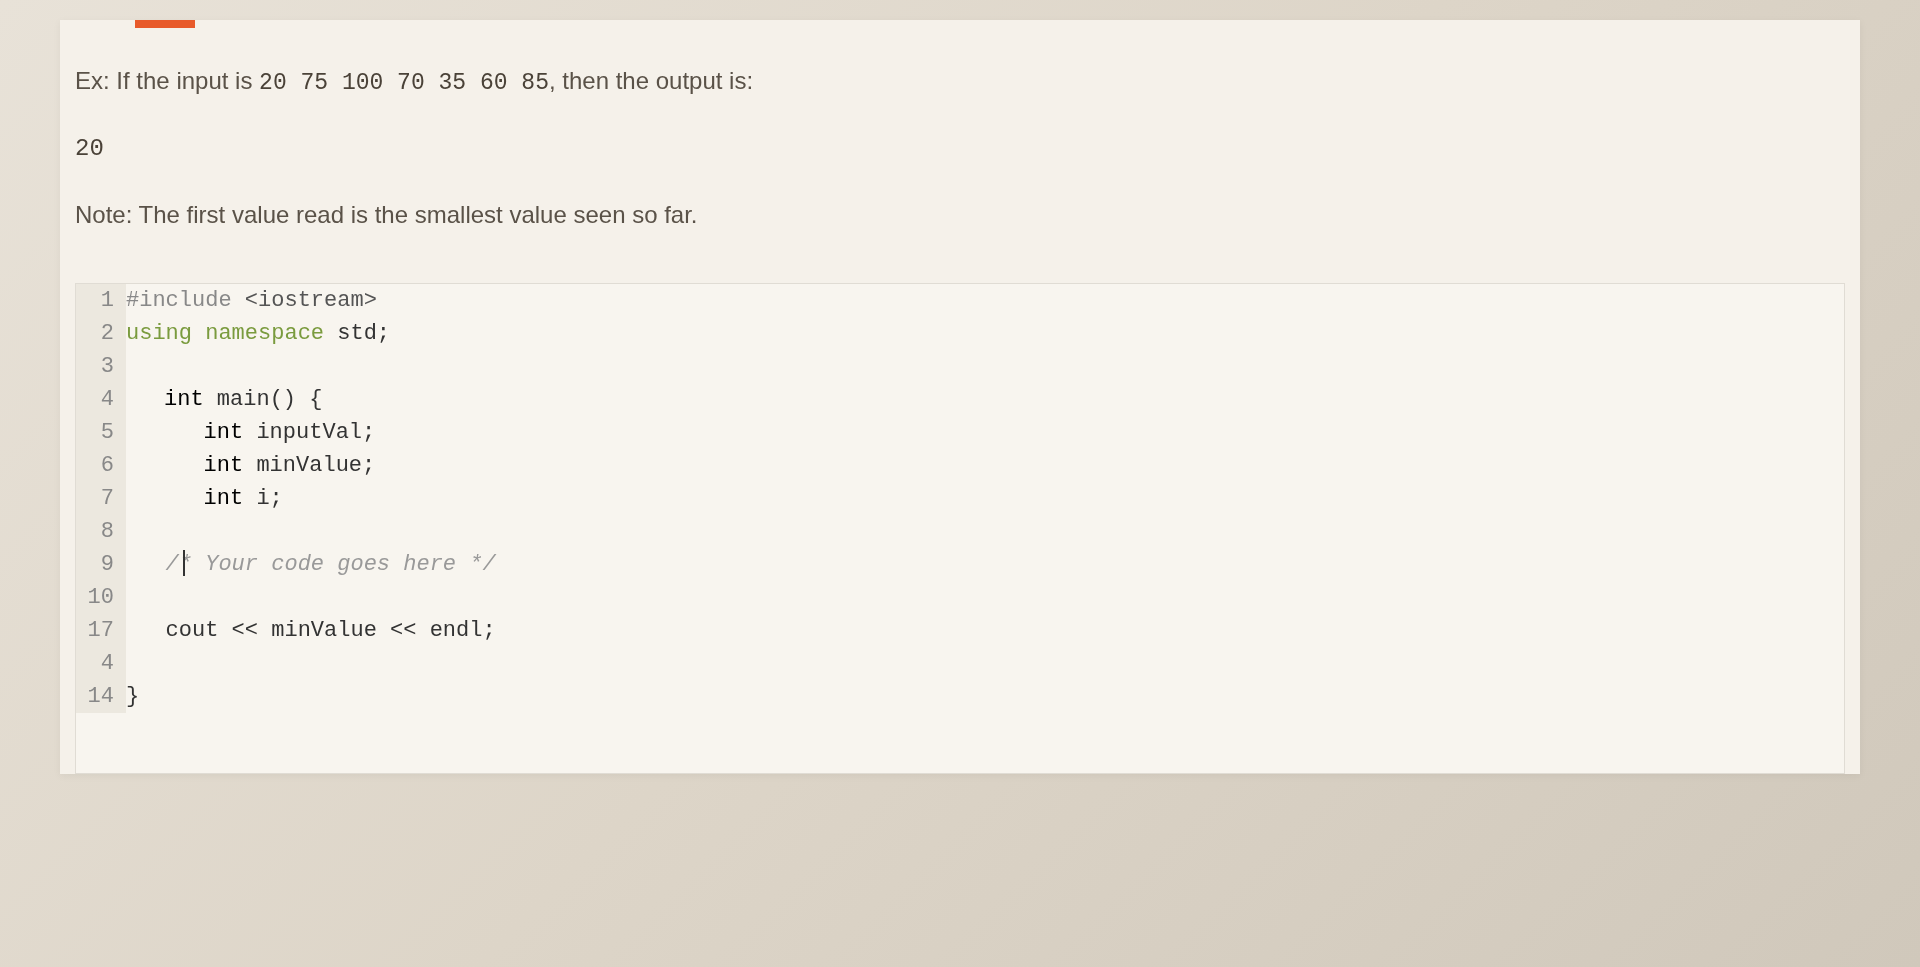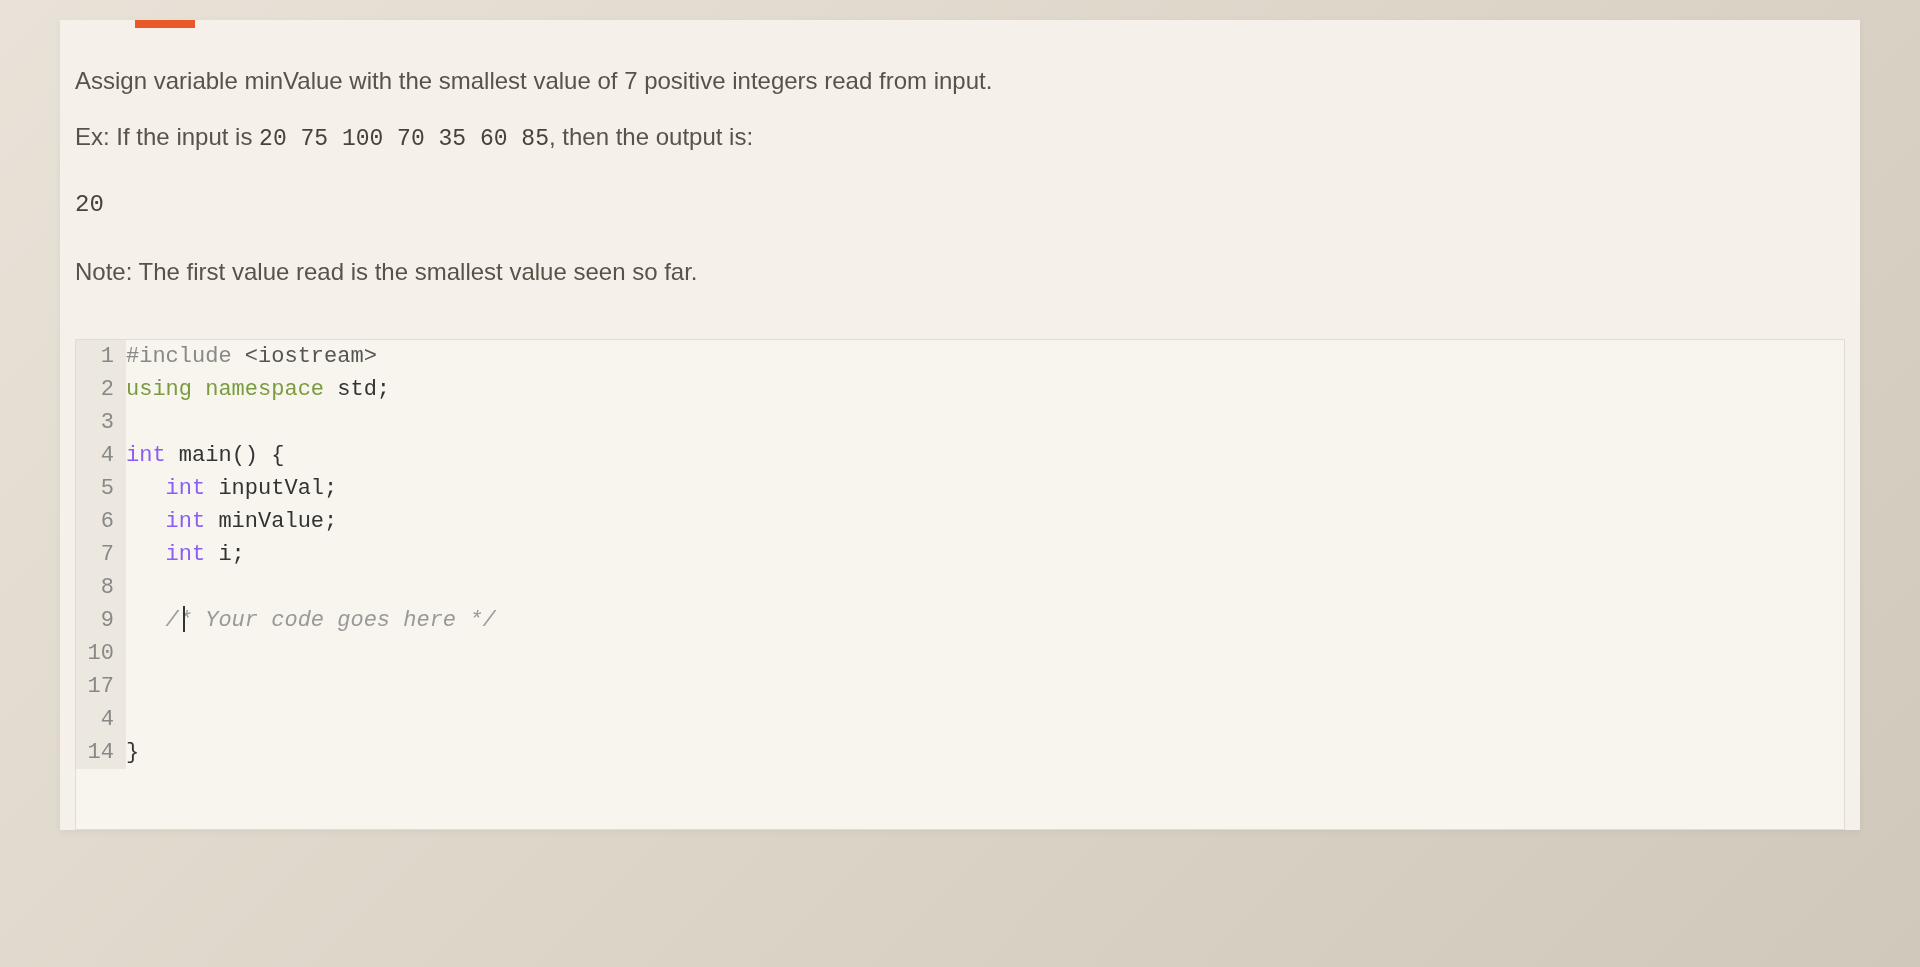--- a/index.html
+++ b/index.html
@@ -74,21 +74,22 @@
       white-space: pre;
       color: #333;
     }
     .keyword {
       color: #7a9b3e;
     }
     .preprocessor {
       color: #888;
     }
     .type {
-      color: #8b5cf6;
+      color: #000000;
+      margin-left: 38px;
     }
     .comment {
       color: #999;
       font-style: italic;
     }
     .number {
       color: #c44;
     }
     .string-inc {
       color: #555;
@@ -105,21 +106,20 @@
       background: #333;
     }
   </style>
 </head>
 <body>
 
 <div class="container">
   <div class="orange-badge"></div>
   
   <div class="problem-text">
-    <p>Assign variable minValue with the smallest value of 7 positive integers read from input.</p>
     <p>
       <span>Ex: If the input is </span><span class="mono">20 75 100 70 35 60 85</span><span>, then the output is:</span>
     </p>
     <div class="output-box">20</div>
     <p>Note: The first value read is the smallest value seen so far.</p>
   </div>
 
   <div class="code-editor" id="code-editor">
   <div class="code-line">
         <div class="line-number">1</div>
@@ -156,20 +156,21 @@
       <div class="code-line">
         <div class="line-number">9</div>
         <div class="code-content cursor-line"><div class="cursor-mark"></div><span>   </span><span class="comment">/* Your code goes here */</span></div>
       </div>
       <div class="code-line">
         <div class="line-number">10</div>
         <div class="code-content">&nbsp;</div>
       </div>
       <div class="code-line">
         <div class="line-number">17</div>
+        <div class="code-content"><span>   cout &lt;&lt; minValue &lt;&lt; endl;</span></div>
       </div>
       <div class="code-line">
         <div class="line-number">4</div>
         <div class="code-content">&nbsp;</div>
       </div>
       <div class="code-line">
         <div class="line-number">14</div>
         <div class="code-content"><span>}</span></div>
       </div>
     </div>

